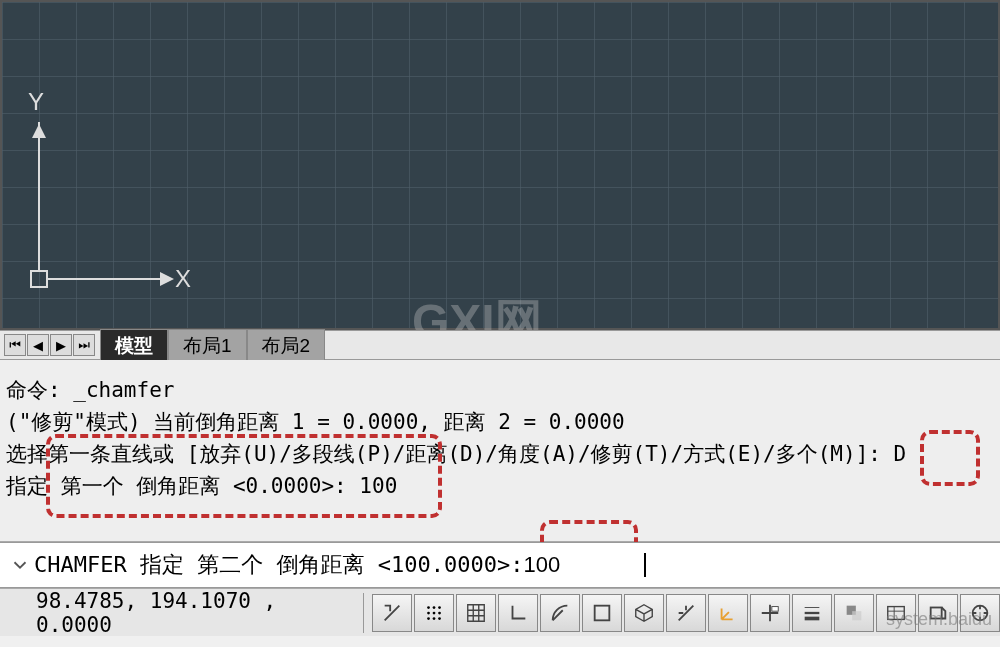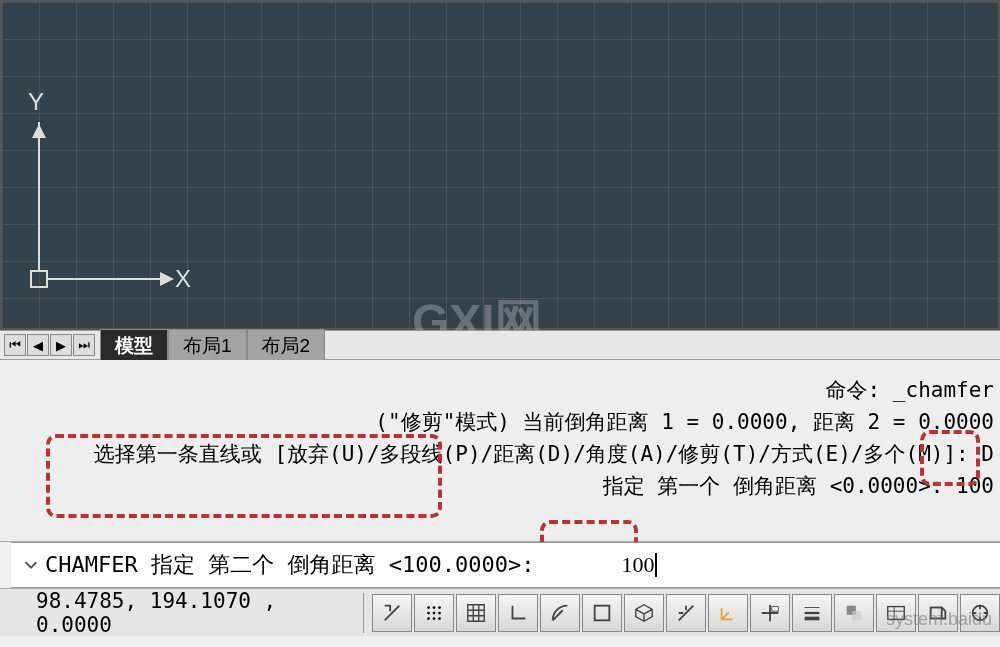--- a/index.html
+++ b/index.html
@@ -41,34 +41,34 @@
 .tabs { display: flex; margin-left: 4px; }
 .tab { padding: 3px 14px; font-size: 19px; border: 1px solid #888; border-bottom: none; background: #a3a3a3; cursor: pointer; position: relative; }
 .tab.active { background: #2a2a2a; color: #fff; font-weight: bold; text-align: right; }
 
 
 .cmd-history {
   position: absolute; top: 360px; left: 0; right: 0; height: 182px;
   background: #eeeeee; padding: 14px 6px 6px 6px; font-size: 21px; line-height: 32px;
   border-bottom: 1px solid #aaa;
 }
-.cmd-line { white-space: nowrap; font-family: "SimSun", monospace; text-align: right; }
+.cmd-line { white-space: nowrap; font-family: "SimSun", monospace; }
 
 
 .dash-box { position: absolute; border: 4px dashed #c03030; border-radius: 10px; pointer-events: none; }
 
 
 .cmd-input-bar {
   position: absolute; top: 542px; left: 0; right: 0; height: 46px;
   background: #fff; border-top: 1px solid #999; border-bottom: 1px solid #999;
-  display: flex; align-items: center; padding: 0 6px; font-size: 22px; margin-left: 11px;
+  display: flex; align-items: center; padding: 0 6px; font-size: 22px;
 }
 .cmd-chevron { width: 28px; height: 28px; display: flex; align-items: center; justify-content: center; color: #444; cursor: pointer; }
 .cmd-prompt { font-family: "SimSun", monospace; }
-.cmd-input { font-family: Liberation Serif, serif; border: none; outline: none; font-size: 22px; width: 120px; text-align: right; }
+.cmd-input { font-family: Liberation Sans, sans-serif; border: none; outline: none; font-size: 22px; width: 120px; }
 .cursor-blink { display: inline-block; width: 2px; height: 24px; background: #000; vertical-align: middle; margin-left: 1px; }
 
 
 .status-bar {
   position: absolute; top: 588px; left: 0; right: 0; height: 48px;
   background: #e6e6e6; border-top: 1px solid #aaa;
   display: flex; align-items: center; font-size: 21px; padding-left: 26px;
 }
 .coords { padding: 0 10px; font-family: "SimSun", monospace; }
 .status-divider { width: 1px; height: 40px; background: #999; margin: 0 2px; }

